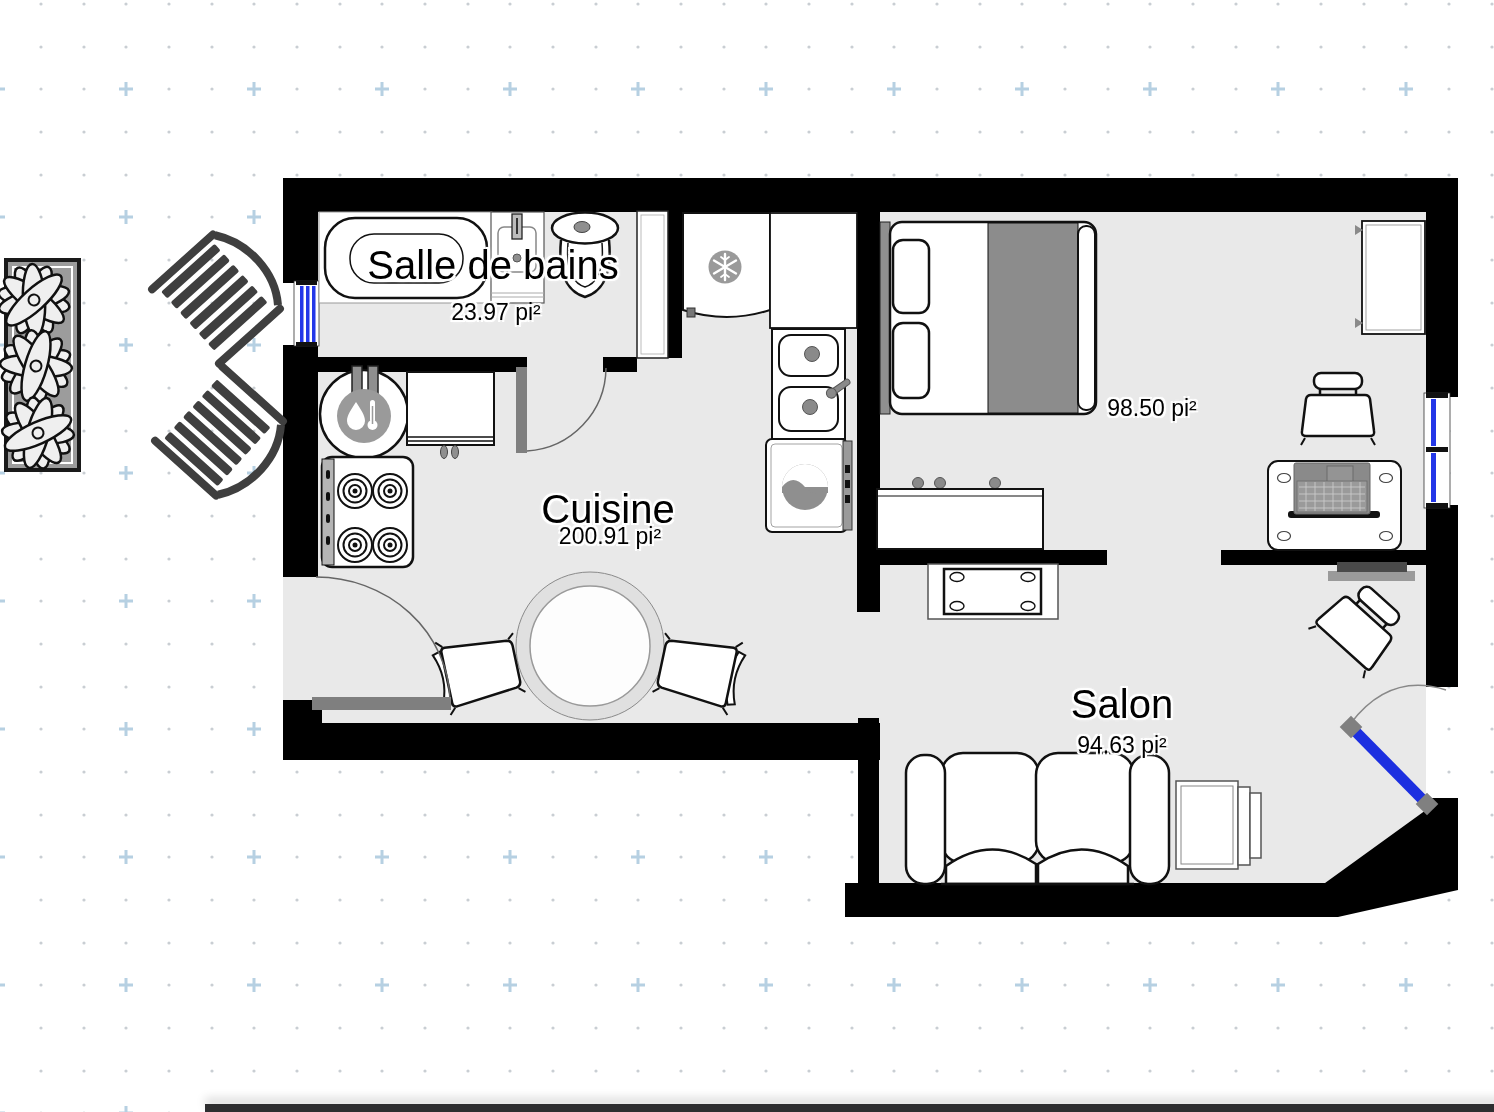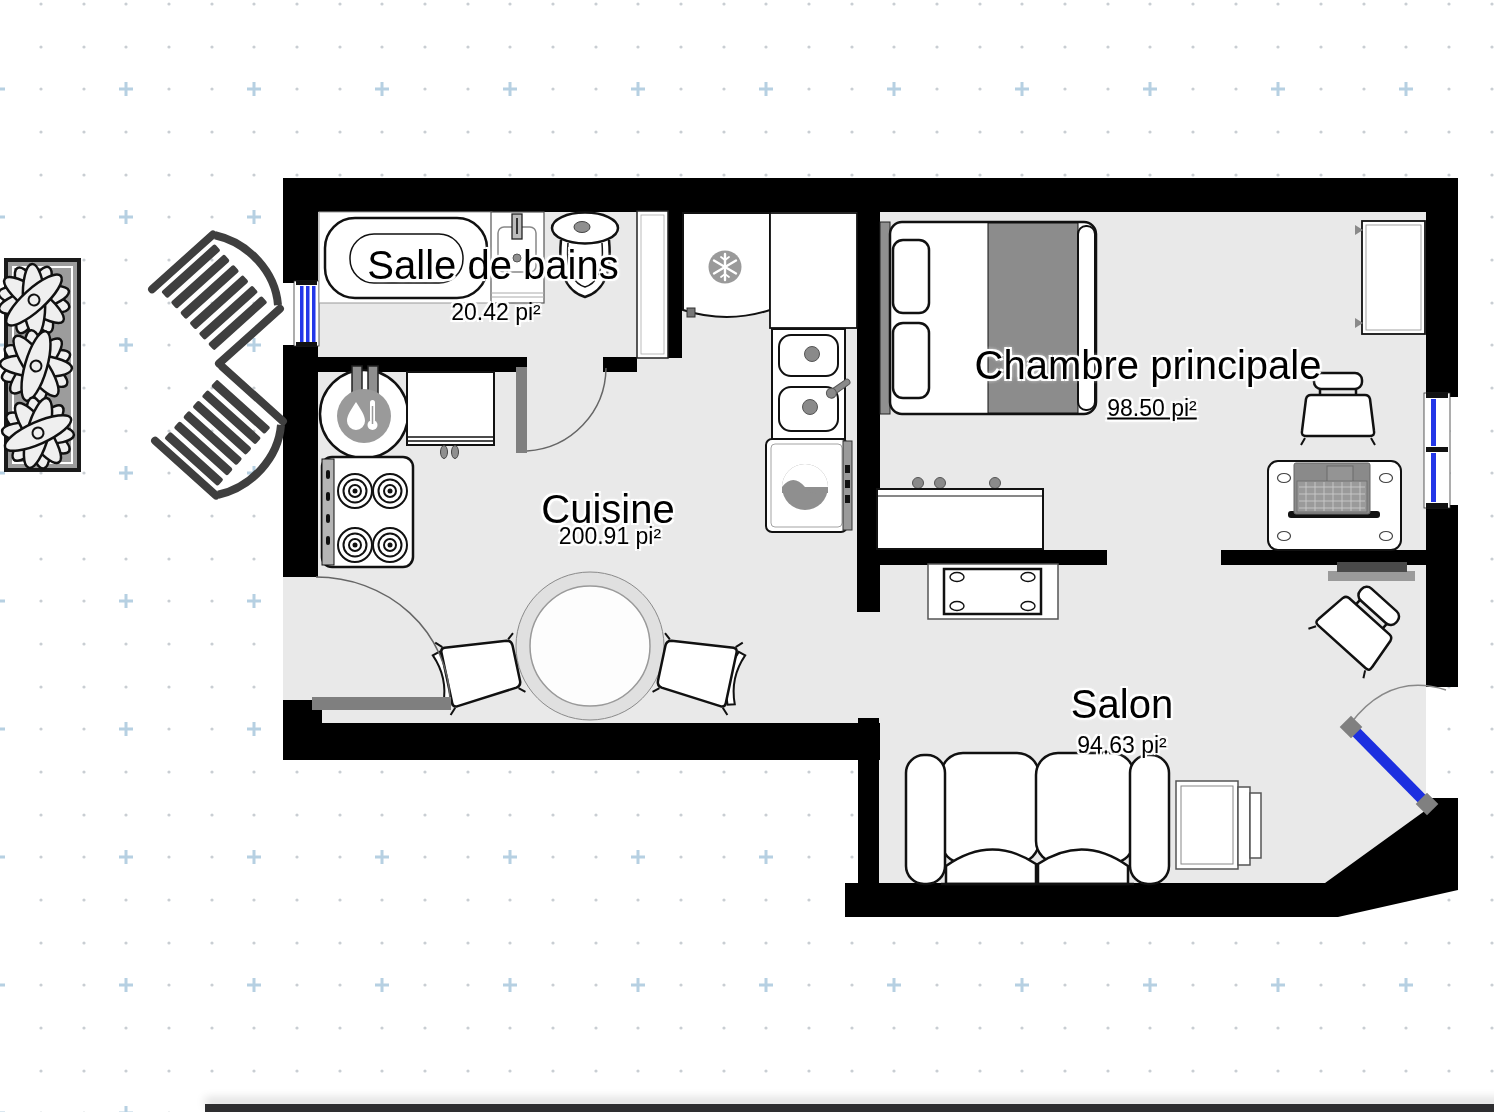--- a/index.html
+++ b/index.html
@@ -324,25 +324,24 @@
     <rect x="13" y="267" width="59" height="196" fill="none" stroke="#fff" stroke-width="2"></rect>
     <use href="#flower" transform="translate(34,300) rotate(12)"></use>
     <use href="#flower" transform="translate(36,366) rotate(-20)"></use>
     <use href="#flower" transform="translate(38,433) rotate(30)"></use>
   </g>
   <use href="#deck-chair" transform="translate(216,299) rotate(-42)"></use>
   <use href="#deck-chair" transform="translate(219,431) scale(1,-1) rotate(-42)"></use>
 </svg>
 
   <div class="room-label room-name" style="left:493px;top:265px;">Salle de bains</div>
-  <div class="room-label room-area" style="left:496px;top:312px;">20.42 pi²</div>
+  <div class="room-label room-area" style="left:496px;top:312px;">23.97 pi²</div>
 
   <div class="room-label room-name" style="left:608px;top:487px;margin-top:22px;">Cuisine</div>
   <div class="room-label room-area" style="left:610px;top:536px;">200.91 pi²</div>
 
-  <div class="room-label room-name" style="left:1148px;top:365px;">Chambre principale</div>
-  <div class="room-label room-area" style="left:1152px;top:408px;text-decoration:underline;">98.50 pi²</div>
+  <div class="room-label room-area" style="left:1152px;top:408px;">98.50 pi²</div>
 
   <div class="room-label room-name" style="left:1122px;top:656px;margin-top:48px;">Salon</div>
   <div class="room-label room-area" style="left:1122px;top:703px;margin-top:42px;">94.63 pi²</div>
 
   <div class="bottom-edge"></div>
 </div>
 
 </body></html>

